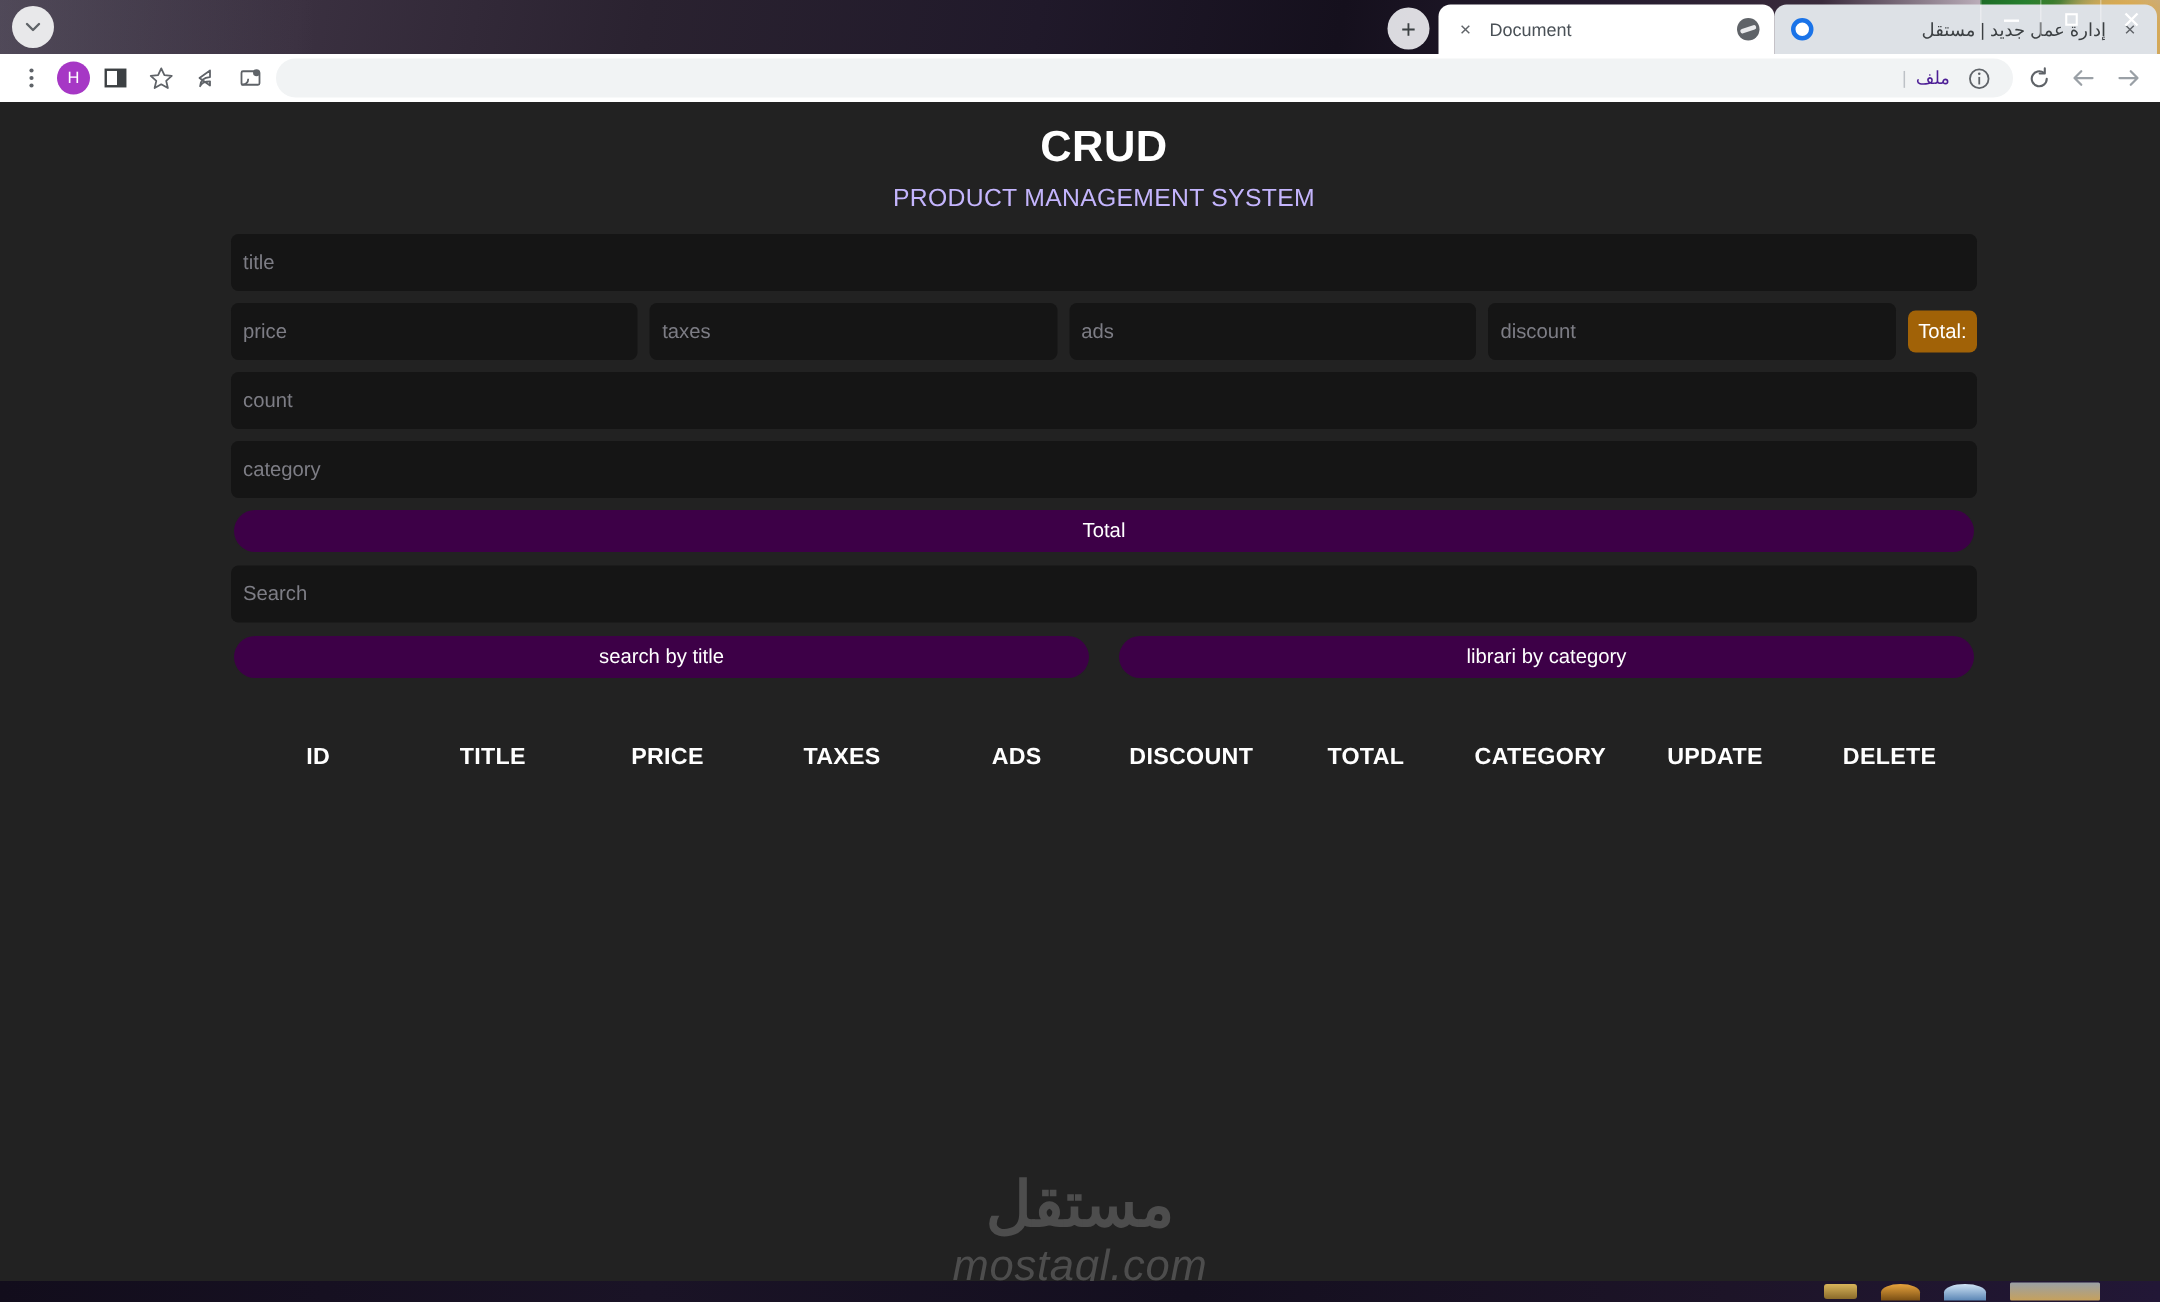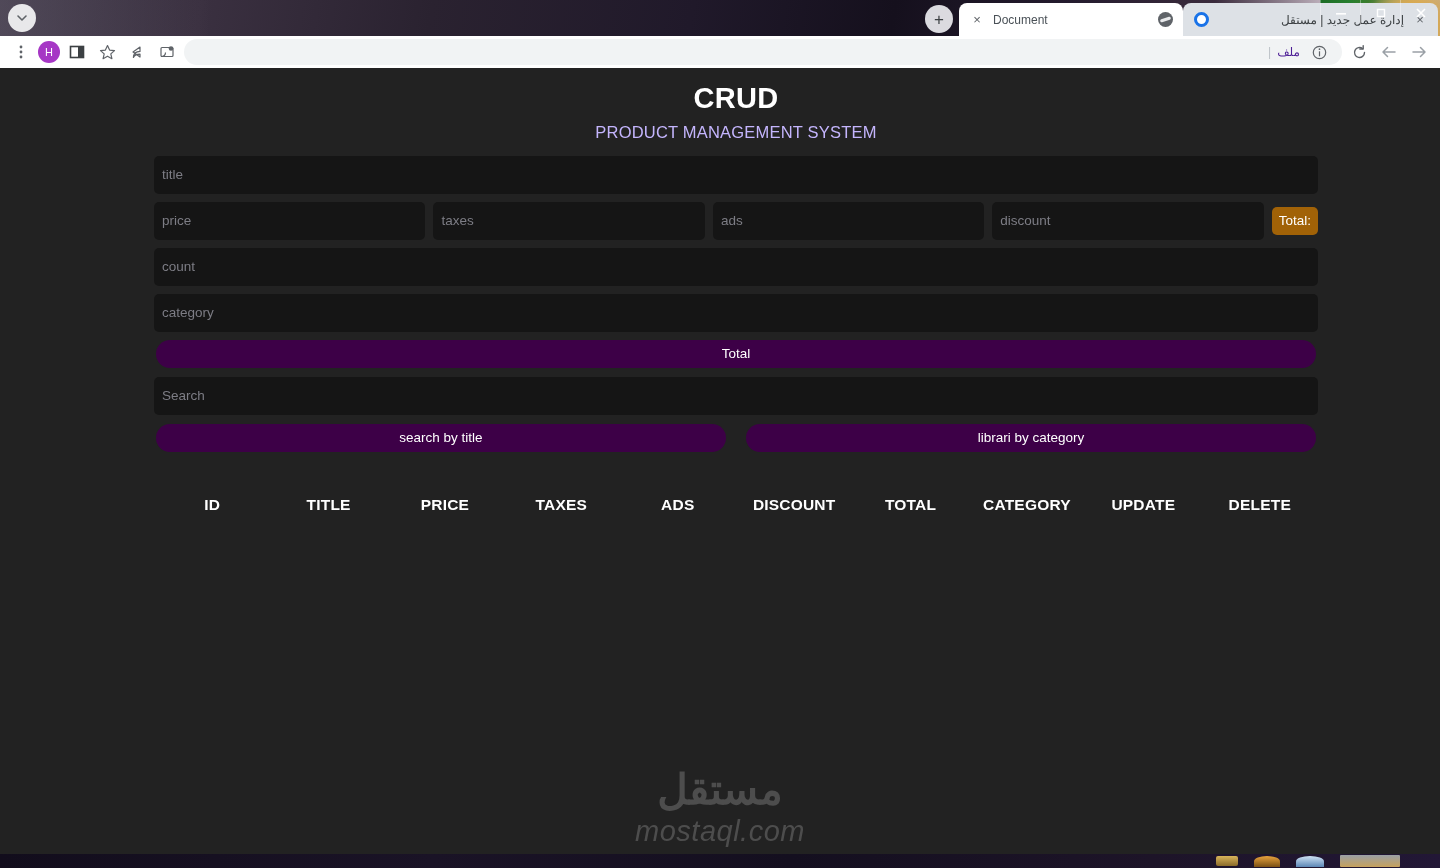--- a/index.html
+++ b/index.html
@@ -306,21 +306,21 @@
     font-weight: bold;
     padding: 8px 0;
     text-align: center;
     letter-spacing: .2px;
   }
 
   
   .watermark {
     position: absolute;
     left: 0; right: 0;
-    bottom: 20px;
+    bottom: 7px;
     text-align: center;
     color: #4d4d4d;
     user-select: none;
   }
   .watermark .wm-ar {
     font-size: 42px;
     font-weight: bold;
     direction: rtl;
     line-height: 1.1;
     letter-spacing: 1px;

